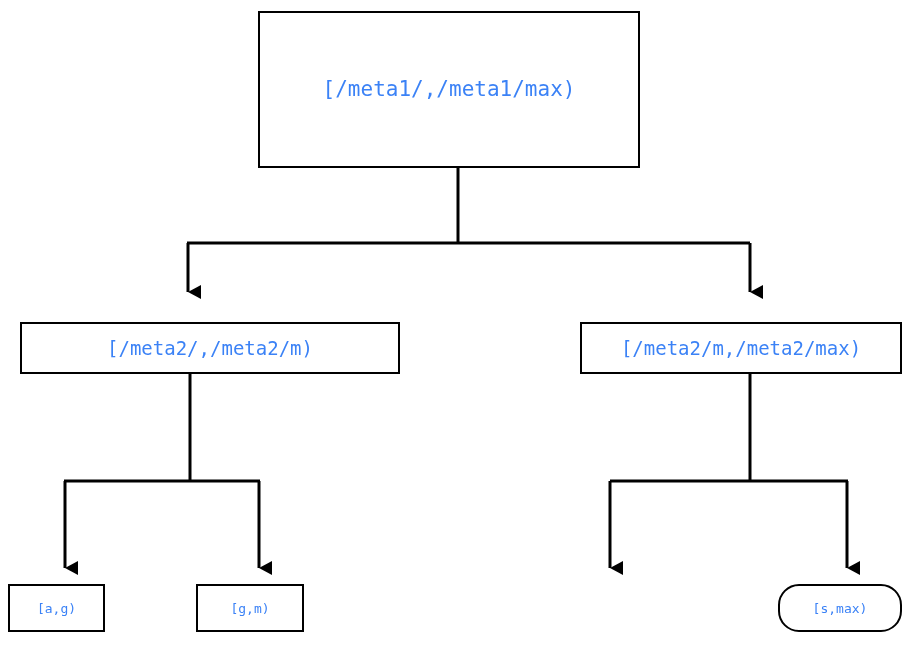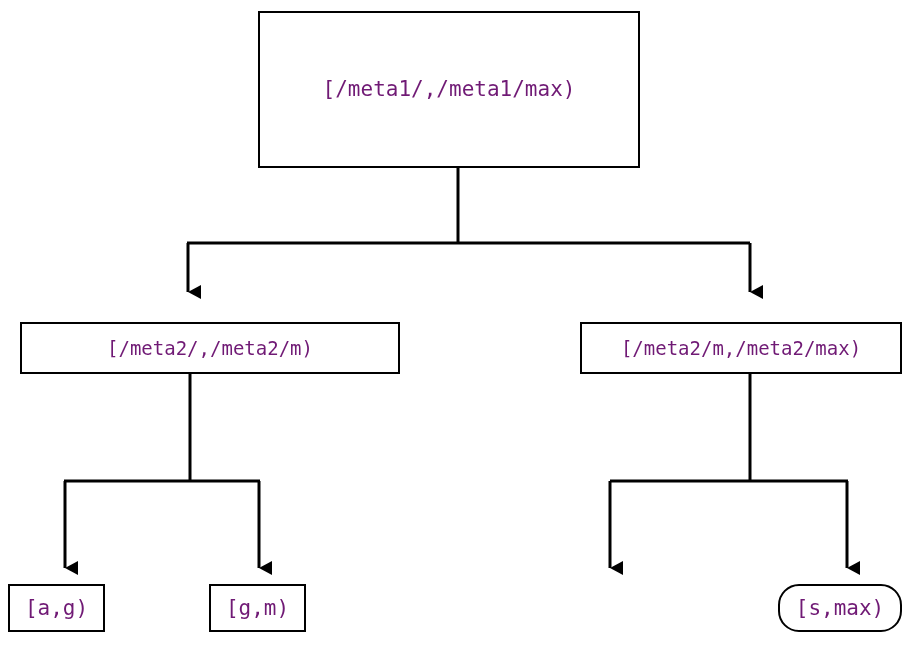--- a/index.html
+++ b/index.html
@@ -31,36 +31,36 @@
     box-sizing: border-box;
     border: 2px solid #000000;
     background: #ffffff;
     display: flex;
     align-items: center;
     justify-content: center;
     text-align: center;
   }
   .node-label {
     font-family: "DejaVu Sans Mono", monospace;
-    color: #701a75;
+    color: #3b82f6;
     white-space: pre;
     line-height: 1;
   }
   .node-root { left: 258px; top: 11px; width: 382px; height: 157px; }
   .node-root .node-label { font-size: 21px; }
 
   .node-mid-left  { left: 20px;  top: 322px; width: 380px; height: 52px; }
   .node-mid-right { left: 580px; top: 322px; width: 322px; height: 52px; }
   .node-mid-left .node-label,
   .node-mid-right .node-label { font-size: 19px; }
 
   .node-leaf { top: 584px; height: 48px; }
-  .node-leaf .node-label { font-size: 21px; }
+  .node-leaf .node-label { font-size: 13px; }
   .node-leaf-1 { left: 8px;   width: 97px; }
-  .node-leaf-2 { left: 209px; width: 97px; }
+  .node-leaf-2 { left: 196px; width: 108px; }
   .node-leaf-3 { left: 553px; width: 98px; }
   .node-leaf-4 { left: 778px; width: 124px; border-radius: 21px; }
 </style>
 </head>
 <body>
 
 <div id="diagram-root">
 
   <svg id="tree-svg" viewBox="0 0 912 652">
     <defs>

